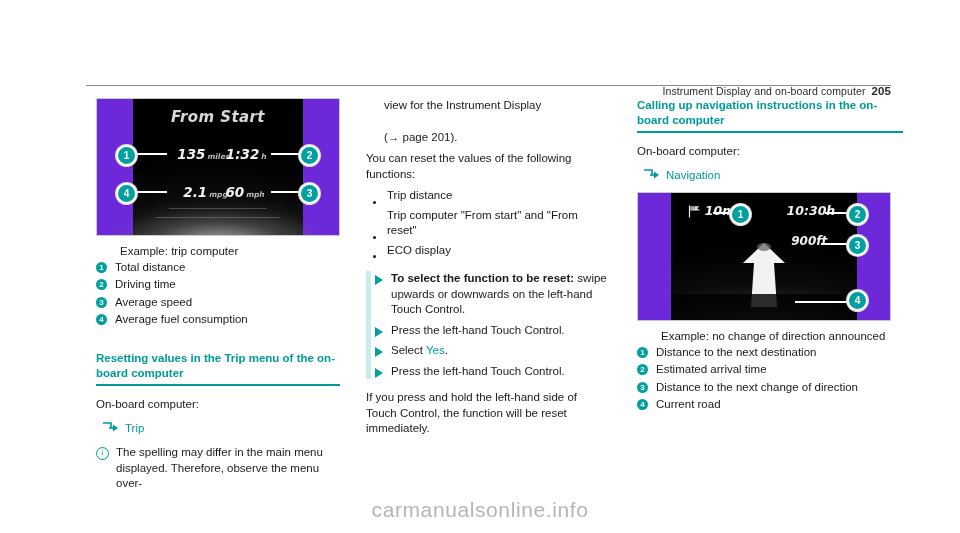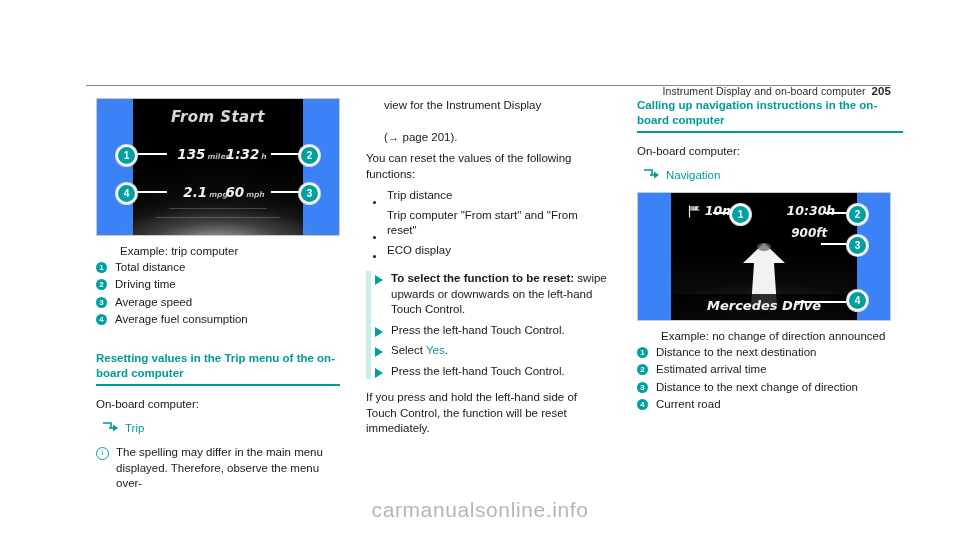--- a/index.html
+++ b/index.html
@@ -54,21 +54,21 @@
     top: 98px;
   }
   .col-left  { left: 96px;  width: 244px; }
   .col-mid   { left: 366px; width: 244px; }
   .col-right { left: 637px; width: 266px; }
 
   
   .display-frame {
     position: relative;
     border: 1px solid #c9c9c9;
-    background: #3b82f6;
+    background: #6d28d9;
     box-sizing: border-box;
     overflow: hidden;
   }
   .frame-trip { width: 244px; height: 138px; }
   .frame-nav  { width: 254px; height: 129px; }
 
   .screen {
     position: absolute;
     top: 0;
     bottom: 0;
@@ -303,21 +303,21 @@
     font-size: 12.5px; font-family: "DejaVu Sans", sans-serif;
   }
   .nav-eta {
     position: absolute;
     right: 22px; top: 10px;
     color: #f0f0f0; font-style: italic; font-weight: bold;
     font-size: 12.5px; font-family: "DejaVu Sans", sans-serif; margin-left: 32px;
   }
   .nav-next {
     position: absolute;
-    right: 30px; top: 33px;
+    right: 30px; top: 41px;
     color: #f0f0f0; font-style: italic; font-weight: bold;
     font-size: 12px; font-family: "DejaVu Sans", sans-serif;
   }
   .nav-road {
     position: absolute;
     left: 0; right: 0; bottom: 7px;
     text-align: center;
     color: #f4f4f4; font-style: italic; font-weight: bold;
     font-size: 13px; font-family: "DejaVu Sans", sans-serif;
   }
@@ -521,21 +521,20 @@
         <div class="nav-next">900ft</div>
 
         <span class="nav-arrow">
           <svg width="62" height="70" viewBox="0 0 62 70" style="position:absolute;left:-31px;top:0;">
             <path d="M31 2 L52 22 L41 22 L44 66 L18 66 L21 22 L10 22 Z" fill="#f2f2f2"></path>
             <ellipse cx="31" cy="6" rx="7" ry="4" fill="#6a6a6a" opacity="0.75"></ellipse>
           </svg>
         </span>
 
         <div class="nav-bottom-bar"></div>
-        <div class="nav-road">Mercedes Drive</div>
       </div>
 
       <div class="lead" style="left:75px; top:19px; width:24px;"></div>
       <div class="lead" style="right:39px; top:19px; width:26px;"></div>
       <div class="lead" style="right:39px; top:50px; width:30px;"></div>
       <div class="lead" style="right:39px; bottom:17px; width:56px;"></div>
 
       <div class="callout" style="left:92px;  top:11px;">1</div>
       <div class="callout" style="right:22px; top:11px;">2</div>
       <div class="callout" style="right:22px; top:42px;">3</div>

